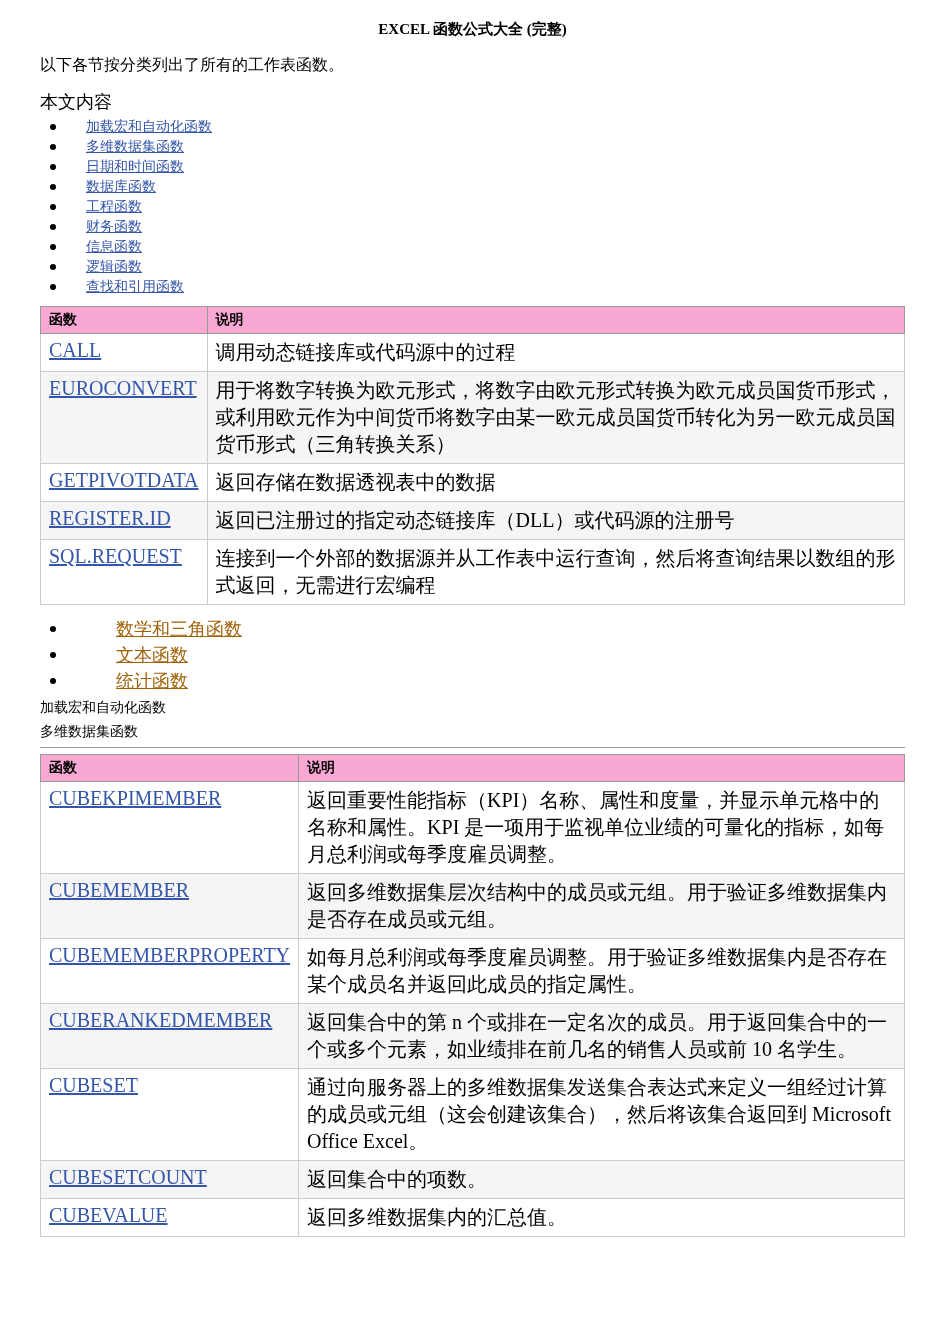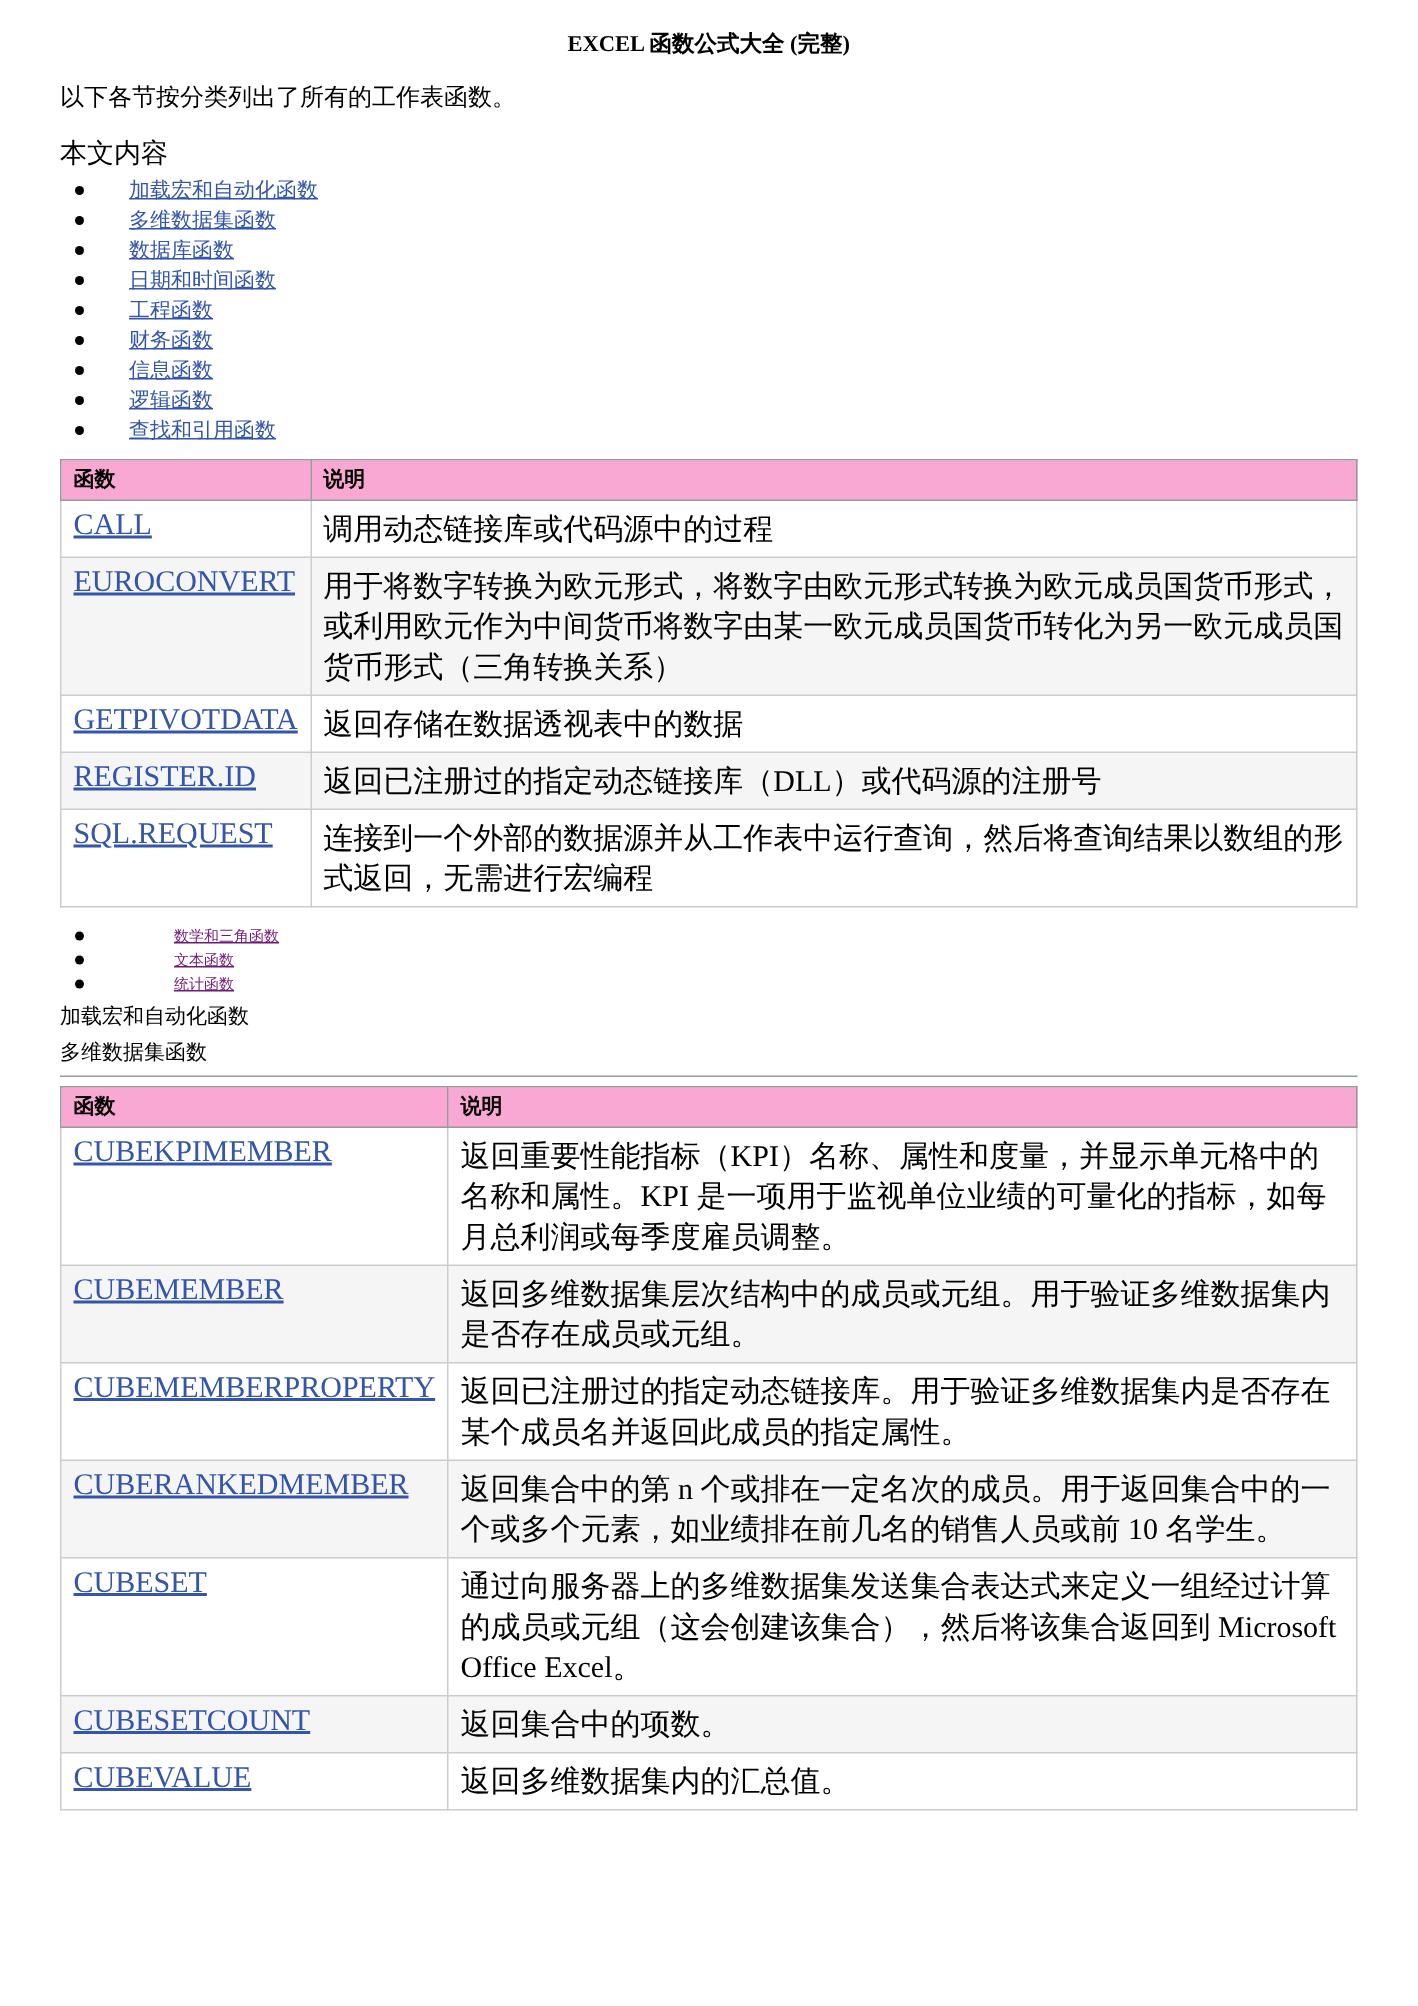--- a/index.html
+++ b/index.html
@@ -92,23 +92,23 @@
     .sub-list {
       list-style: none;
       margin: 0 0 4px 0;
     }
     .sub-list li {
       display: flex;
       align-items: center;
       margin-bottom: 2px;
     }
     .sub-list a {
-      color: #701a75;
+      color: #a16207;
       text-decoration: underline;
-      font-size: 10px;
+      font-size: 18px;
       text-align: center;
     }
     hr {
       border: none;
       border-top: 1px solid #999;
       margin: 6px 0;
     }
   </style>
 </head>
 <body>
@@ -123,25 +123,25 @@
     <li>
         <span class="bullet"></span>
         <a href="#macro">加载宏和自动化函数</a>
       </li>
     <li>
         <span class="bullet"></span>
         <a href="#cube">多维数据集函数</a>
       </li>
     <li>
         <span class="bullet"></span>
+        <a href="#datetime">日期和时间函数</a>
+      </li>
+    <li>
+        <span class="bullet"></span>
         <a href="#database">数据库函数</a>
-      </li>
-    <li>
-        <span class="bullet"></span>
-        <a href="#datetime">日期和时间函数</a>
       </li>
     <li>
         <span class="bullet"></span>
         <a href="#engineering">工程函数</a>
       </li>
     <li>
         <span class="bullet"></span>
         <a href="#finance">财务函数</a>
       </li>
     <li>
@@ -221,21 +221,21 @@
     <tr>
       <td class="func-name">CUBEKPIMEMBER</td>
       <td>返回重要性能指标（KPI）名称、属性和度量，并显示单元格中的名称和属性。KPI 是一项用于监视单位业绩的可量化的指标，如每月总利润或每季度雇员调整。</td>
     </tr>
     <tr>
       <td class="func-name">CUBEMEMBER</td>
       <td>返回多维数据集层次结构中的成员或元组。用于验证多维数据集内是否存在成员或元组。</td>
     </tr>
     <tr>
       <td class="func-name">CUBEMEMBERPROPERTY</td>
-      <td>返回已注册过的指定动态链接库。用于验证多维数据集内是否存在某个成员名并返回此成员的指定属性。</td>
+      <td>如每月总利润或每季度雇员调整。用于验证多维数据集内是否存在某个成员名并返回此成员的指定属性。</td>
     </tr>
     <tr>
       <td class="func-name">CUBERANKEDMEMBER</td>
       <td>返回集合中的第 n 个或排在一定名次的成员。用于返回集合中的一个或多个元素，如业绩排在前几名的销售人员或前 10 名学生。</td>
     </tr>
     <tr>
       <td class="func-name">CUBESET</td>
       <td>通过向服务器上的多维数据集发送集合表达式来定义一组经过计算的成员或元组（这会创建该集合），然后将该集合返回到 Microsoft Office Excel。</td>
     </tr>
     <tr>

